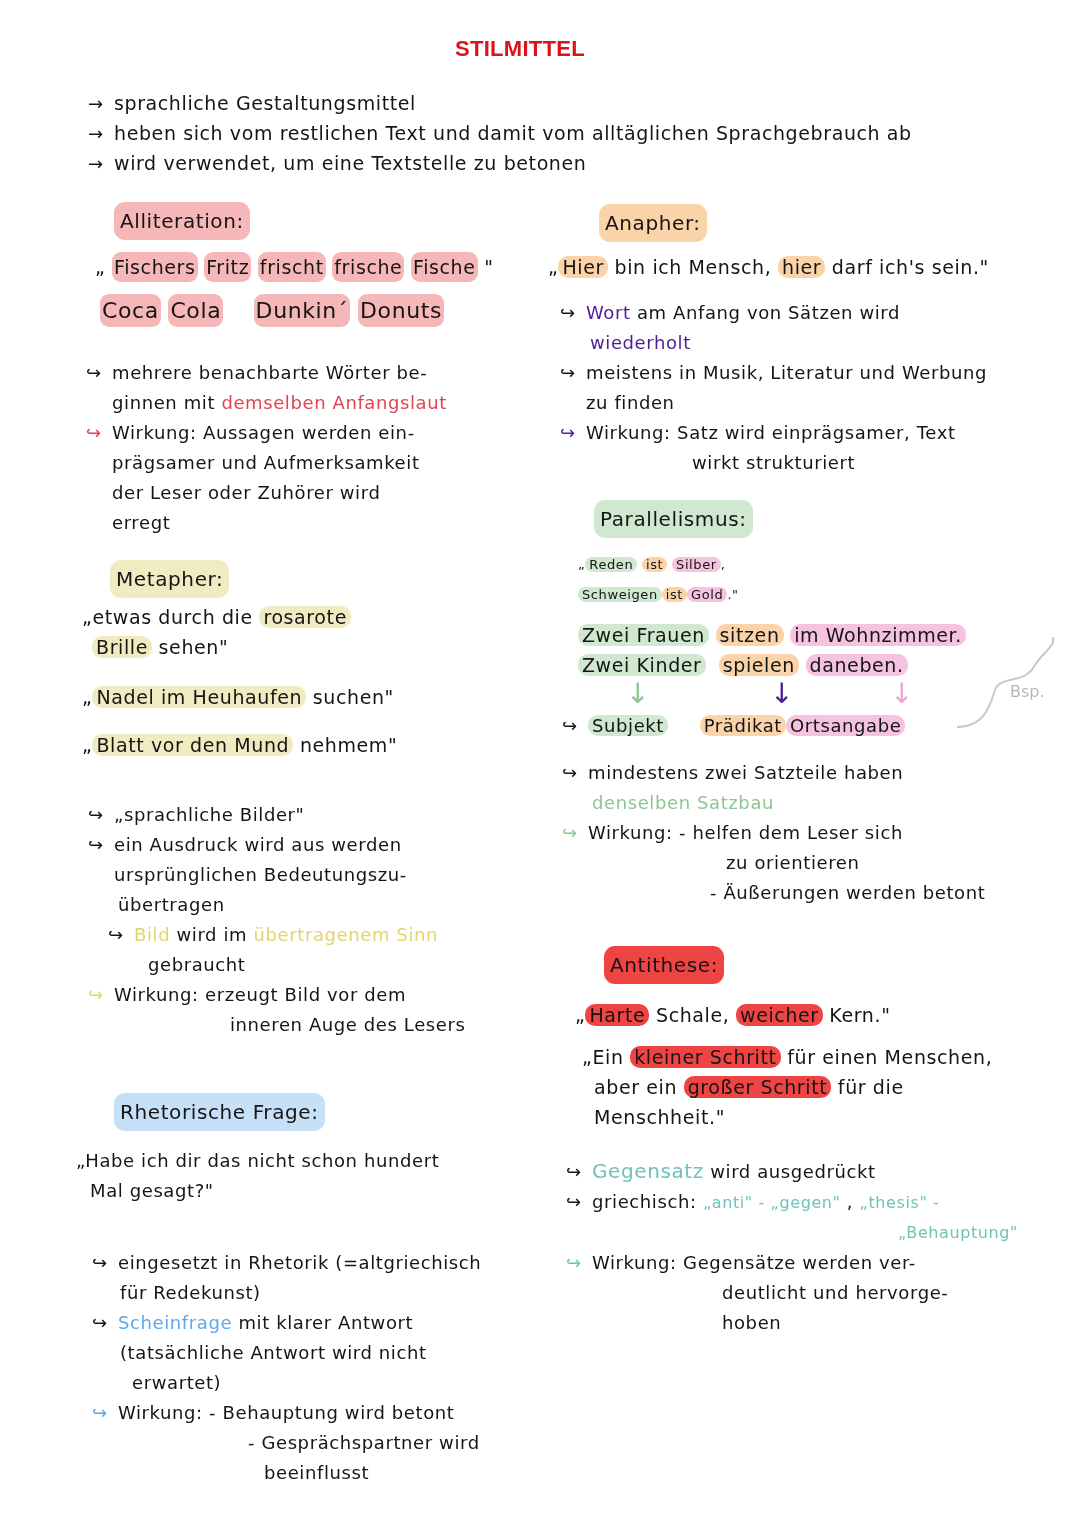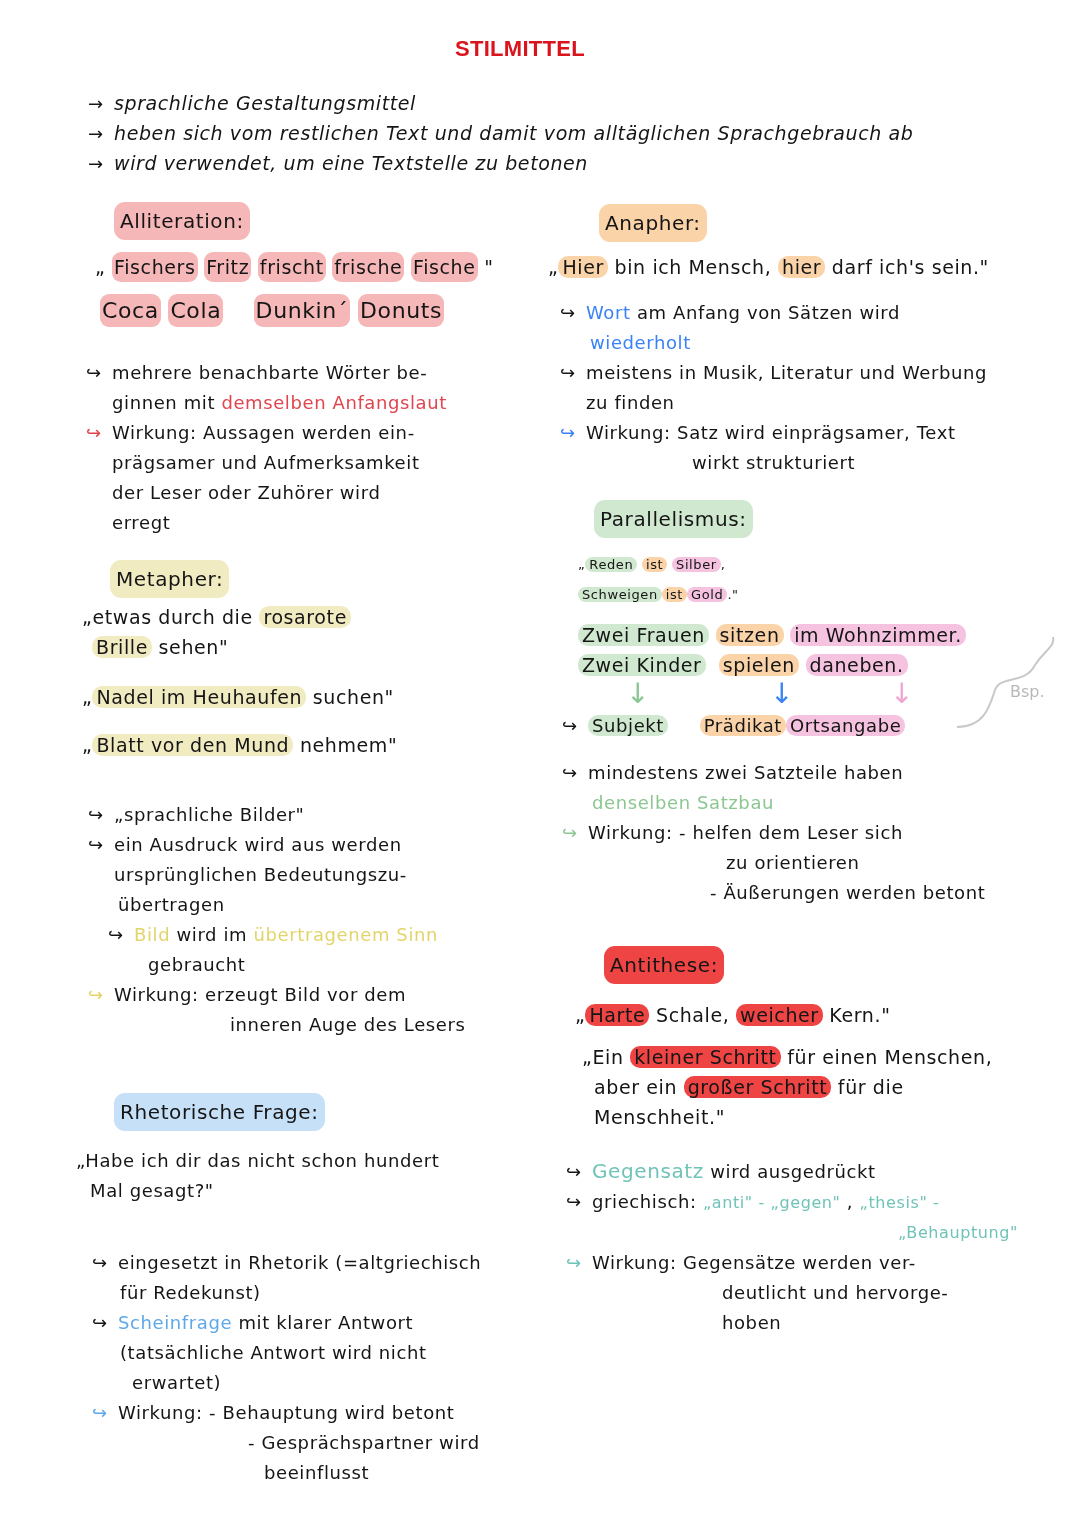--- a/index.html
+++ b/index.html
@@ -2,26 +2,26 @@
 <html><head>
 <meta charset="utf-8">
 <style>
   html, body { margin:0; padding:0; background:#ffffff; }
   body { width:1080px; height:1528px; position:relative; overflow:hidden;
          font-family:"DejaVu Sans", sans-serif; color:#151515; }
   .abs { position:absolute; }
   .title { left:0; width:1040px; top:36px; text-align:center; font-family:"Liberation Sans", sans-serif;
            font-weight:bold; font-size:22px; color:#d9141c; letter-spacing:0.3px; }
   .hw { font-family:"DejaVu Sans", sans-serif; font-size:18px; letter-spacing:0.6px; white-space:nowrap; line-height:30px; }
-  .intro { font-size:19px;font-style:italic; }
+  .intro { font-size:19px; }
   .hl { border-radius:10px; padding:0 4px; }
   .hd { font-size:20px; padding:7px 6px; border-radius:11px;margin-left:34px; }
   .arrow { display:inline-block; width:26px; font-size:18px; }
   .c-red { color:#e0454f; }
-  .c-orange { color:#3b82f6; }
+  .c-orange { color:#4c1d95; }
   .c-green { color:#8cc792; }
   .c-yellow { color:#e3d46a; }
   .c-teal { color:#6fc3b8; }
   .c-blue { color:#5fa8e8; }
   .bg-red { background:#f6b7b8; }
   .bg-orange { background:#fbd3a8; }
   .bg-yellow { background:#f1ebc2; }
   .bg-green { background:#cfe8cf; }
   .bg-pink { background:#f5c2e0; }
   .bg-teal { background:#ef4444; }

